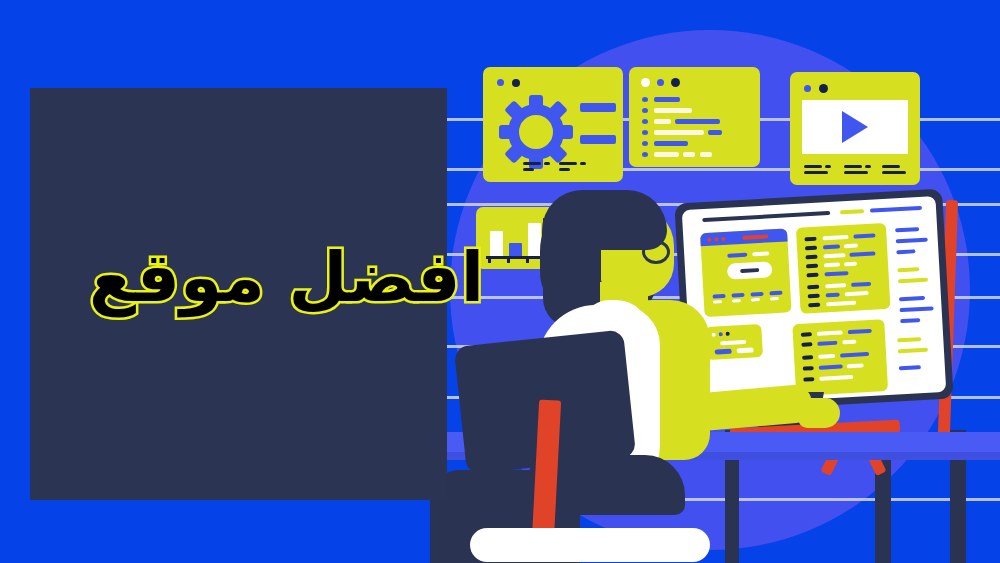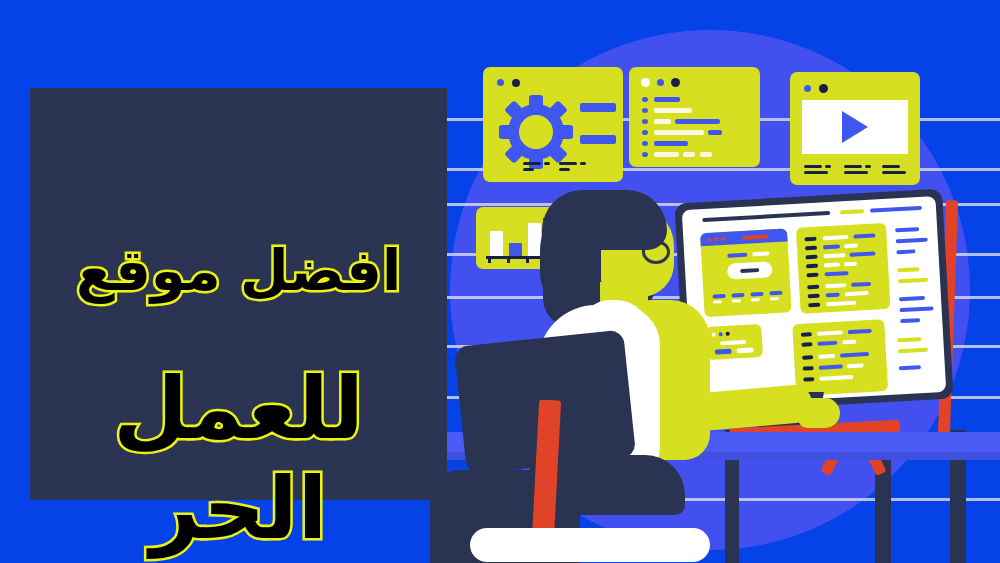--- a/index.html
+++ b/index.html
@@ -57,21 +57,21 @@
     background:#2c3454;
   }
   .title-ar{
     position:absolute;left:0;width:417px;text-align:center;
     direction:rtl;unicode-bidi:bidi-override;
     font-weight:bold;color:#000;
     -webkit-text-stroke:5px #eaf20f;
     paint-order:stroke fill;
     letter-spacing:1px;
   }
-  .line1{top:150px;font-size:56px;}
+  .line1{top:150px;font-size:68px;padding-left:48px;}
   .line2{top:270px;font-size:86px;}
 </style>
 </head>
 <body>
 
 <div class="stage">
 
   <div class="illus">
 
     <div class="circle-bg"></div>
@@ -300,16 +300,15 @@
     <div class="sh" style="left:95px;top:455px;width:160px;height:60px;background:#2b3352;border-radius:30px 40px 10px 10px;"></div>
     <div class="sh" style="left:0px;top:470px;width:150px;height:93px;background:#2b3352;border-radius:30px 40px 0 0;"></div>
 
     <div class="sh" style="left:30px;top:338px;width:170px;height:128px;background:#2b3352;border-radius:14px;transform:rotate(-6deg);"></div>
     <div class="redbar" style="left:105px;top:400px;width:22px;height:160px;transform:rotate(3deg);"></div>
     <div class="sh" style="left:40px;top:528px;width:240px;height:34px;background:#ffffff;border-radius:18px;"></div>
   </div>
 
   <div class="textpanel">
     <div class="title-ar line1">افضل موقع</div>
-    <div class="title-ar line2">للعمل الحر</div>
   </div>
 
 </div>
 
 </body></html>

